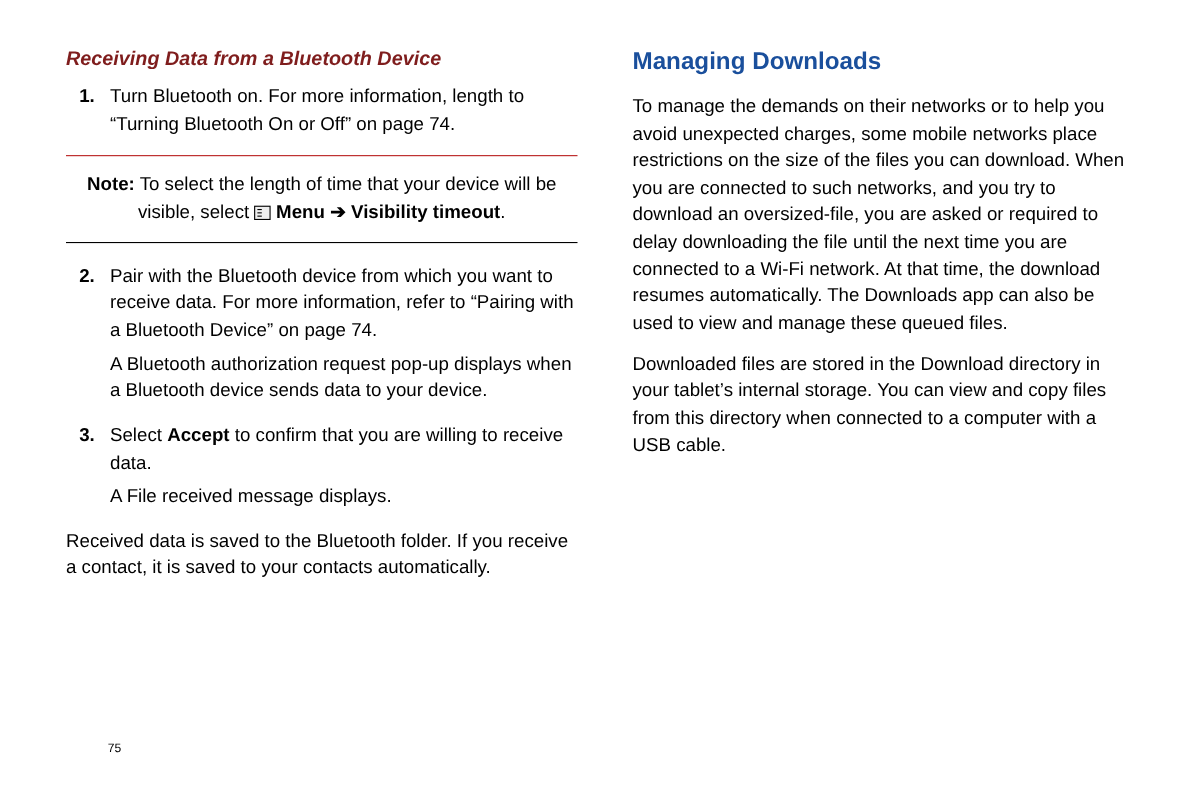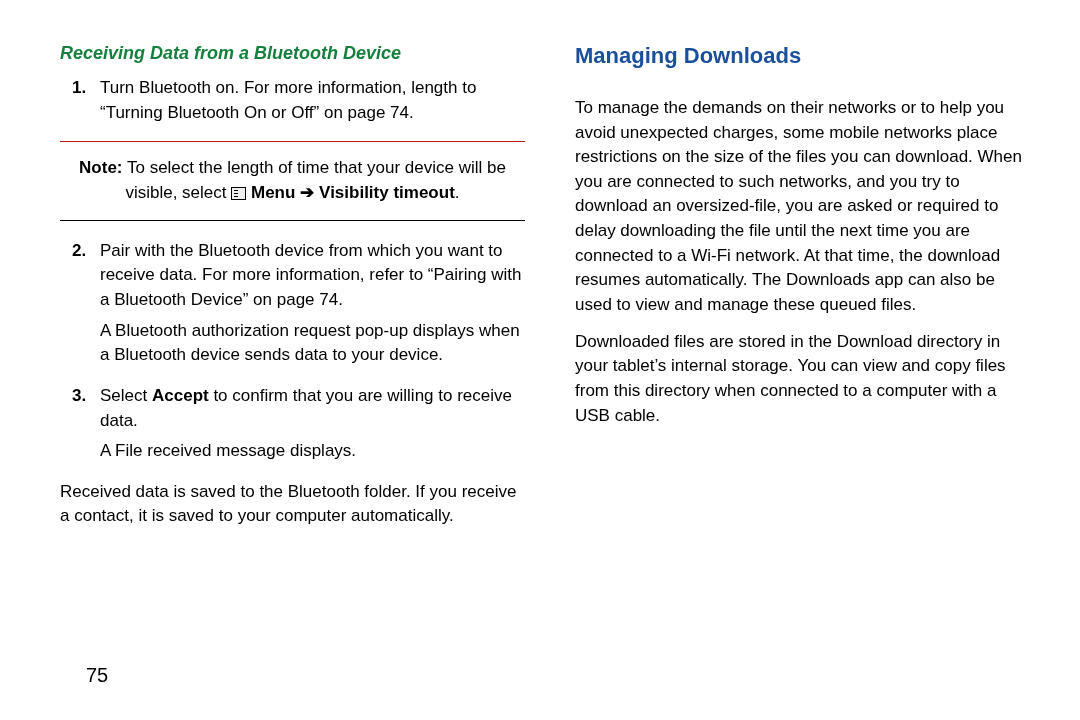--- a/index.html
+++ b/index.html
@@ -18,31 +18,31 @@
       display: flex;
       gap: 50px;
     }
     .col {
       flex: 1;
       min-width: 0;
     }
     .col-left { flex: 0 0 465px; }
     .col-right { flex: 1; }
     .h-blue-italic {
-      color: #15803d;
+      color: #7f1d1d;
       font-weight: bold;
       font-style: italic;
       font-size: 18px;
       margin-bottom: 10px;
     }
     .h-blue-big {
       color: #1a4f9c;
       font-weight: bold;
       font-size: 22px;
-      margin-bottom: 24px;
+      margin-bottom: 13px;
     }
     ol.steps {
       list-style: none;
       counter-reset: step;
       padding-left: 40px;
     }
     ol.steps > li {
       counter-increment: step;
       position: relative;
       margin-bottom: 16px;
@@ -77,22 +77,22 @@
       background: #000;
       box-shadow: 0 3px 0 #000, 0 6px 0 #000;
     }
     .bold { font-weight: bold; }
     .ital { }
     .para { margin-bottom: 12px; }
     .sub-para { margin-top: 6px; }
     .page-num {
       position: absolute;
       bottom: 30px;
-      left: 86px;
-      font-size: 20px;
+      left: 98px;
+      font-size: 11px;
     }
     .after-list { margin-top: 4px; }
   </style>
 </head>
 <body>
 
 <div class="two-col">
 
   <div class="col col-left">
     <div class="h-blue-italic">Receiving Data from a Bluetooth Device</div>
@@ -111,21 +111,21 @@
       <li>
         <span>Pair with the Bluetooth device from which you want to receive data. For more information, refer to </span><span class="ital">“Pairing with a Bluetooth Device”</span><span> on page 74.</span>
         <div class="sub-para">A Bluetooth authorization request pop-up displays when a Bluetooth device sends data to your device.</div>
       </li>
       <li>
         <span>Select </span><span class="bold">Accept</span><span> to confirm that you are willing to receive data.</span>
         <div class="sub-para">A File received message displays.</div>
       </li>
     </ol>
 
-    <div class="after-list">Received data is saved to the Bluetooth folder. If you receive a contact, it is saved to your computer automatically.</div>
+    <div class="after-list">Received data is saved to the Bluetooth folder. If you receive a contact, it is saved to your contacts automatically.</div>
   </div>
 
   <div class="col col-right">
     <div class="h-blue-big">Managing Downloads</div>
     <div class="para">To manage the demands on their networks or to help you avoid unexpected charges, some mobile networks place restrictions on the size of the files you can download. When you are connected to such networks, and you try to download an oversized-file, you are asked or required to delay downloading the file until the next time you are connected to a Wi-Fi network. At that time, the download resumes automatically. The Downloads app can also be used to view and manage these queued files.</div>
     <div class="para">Downloaded files are stored in the Download directory in your tablet’s internal storage. You can view and copy files from this directory when connected to a computer with a USB cable.</div>
   </div>
 
 </div>
 

